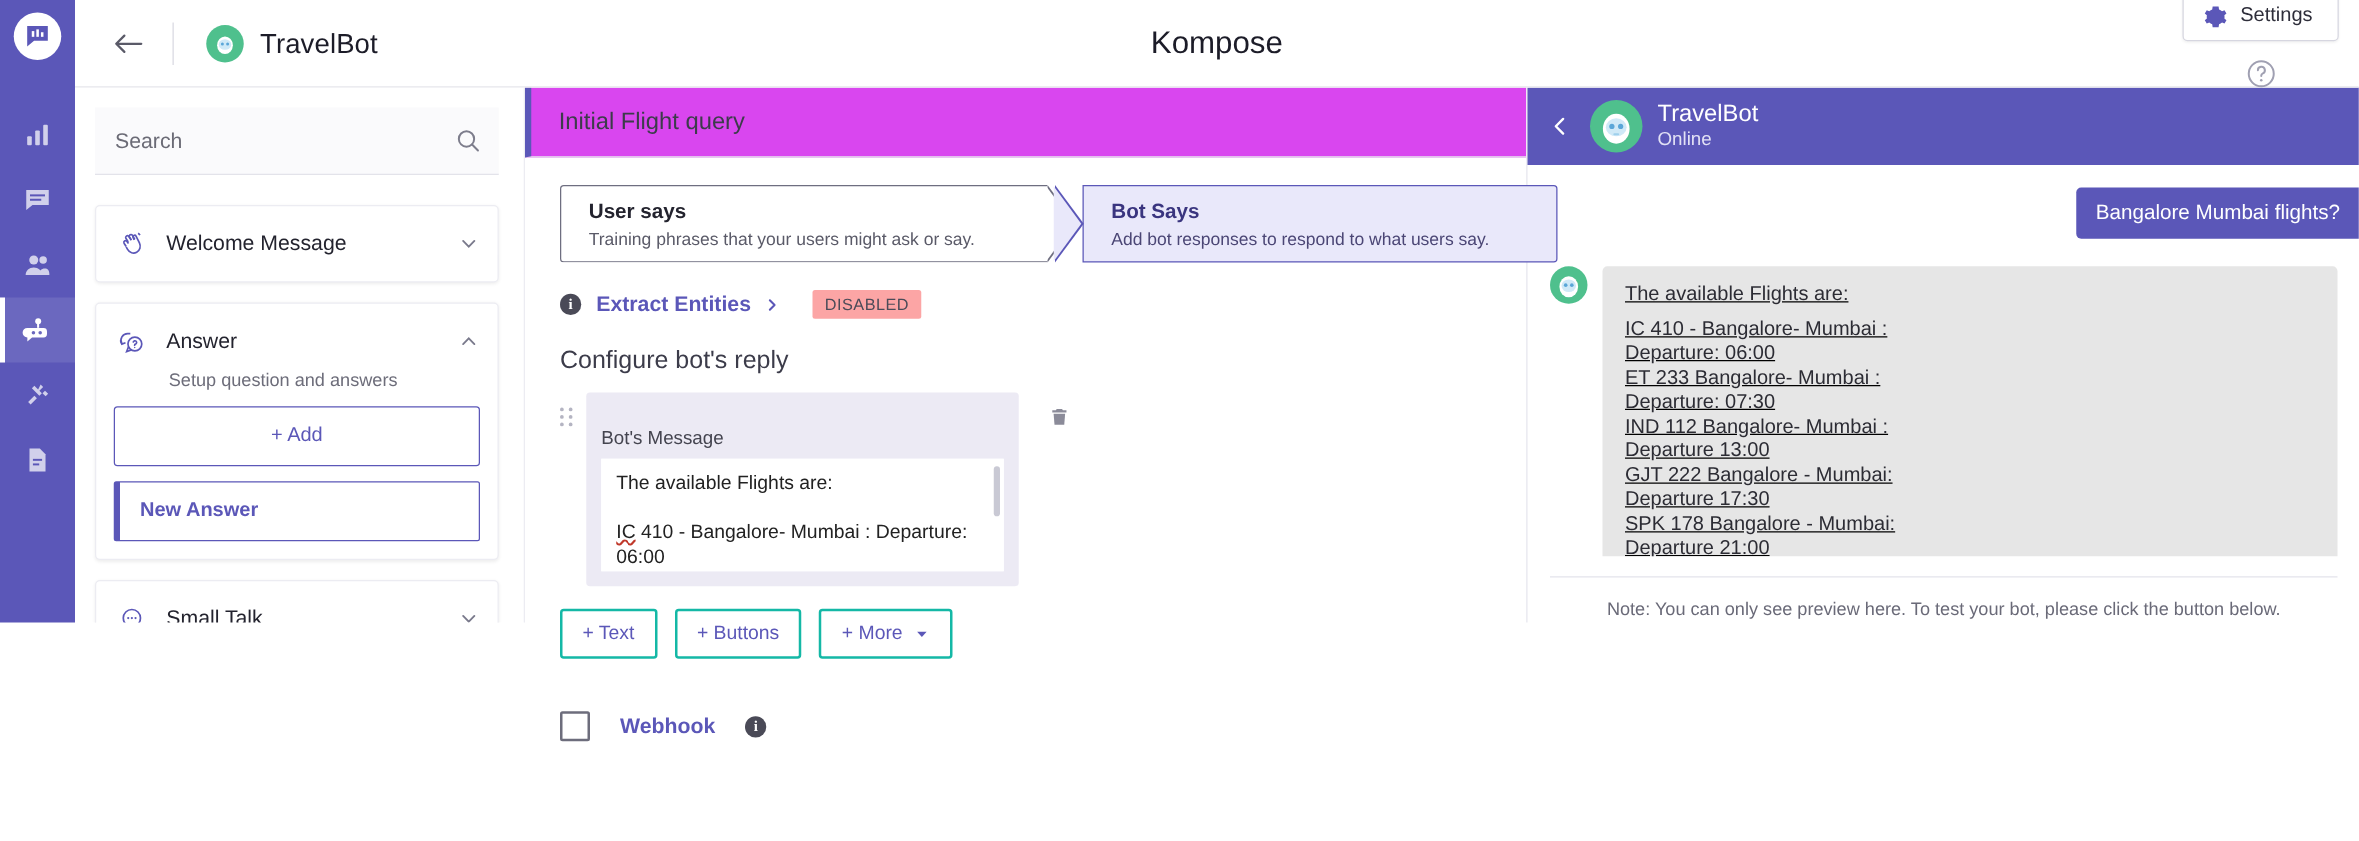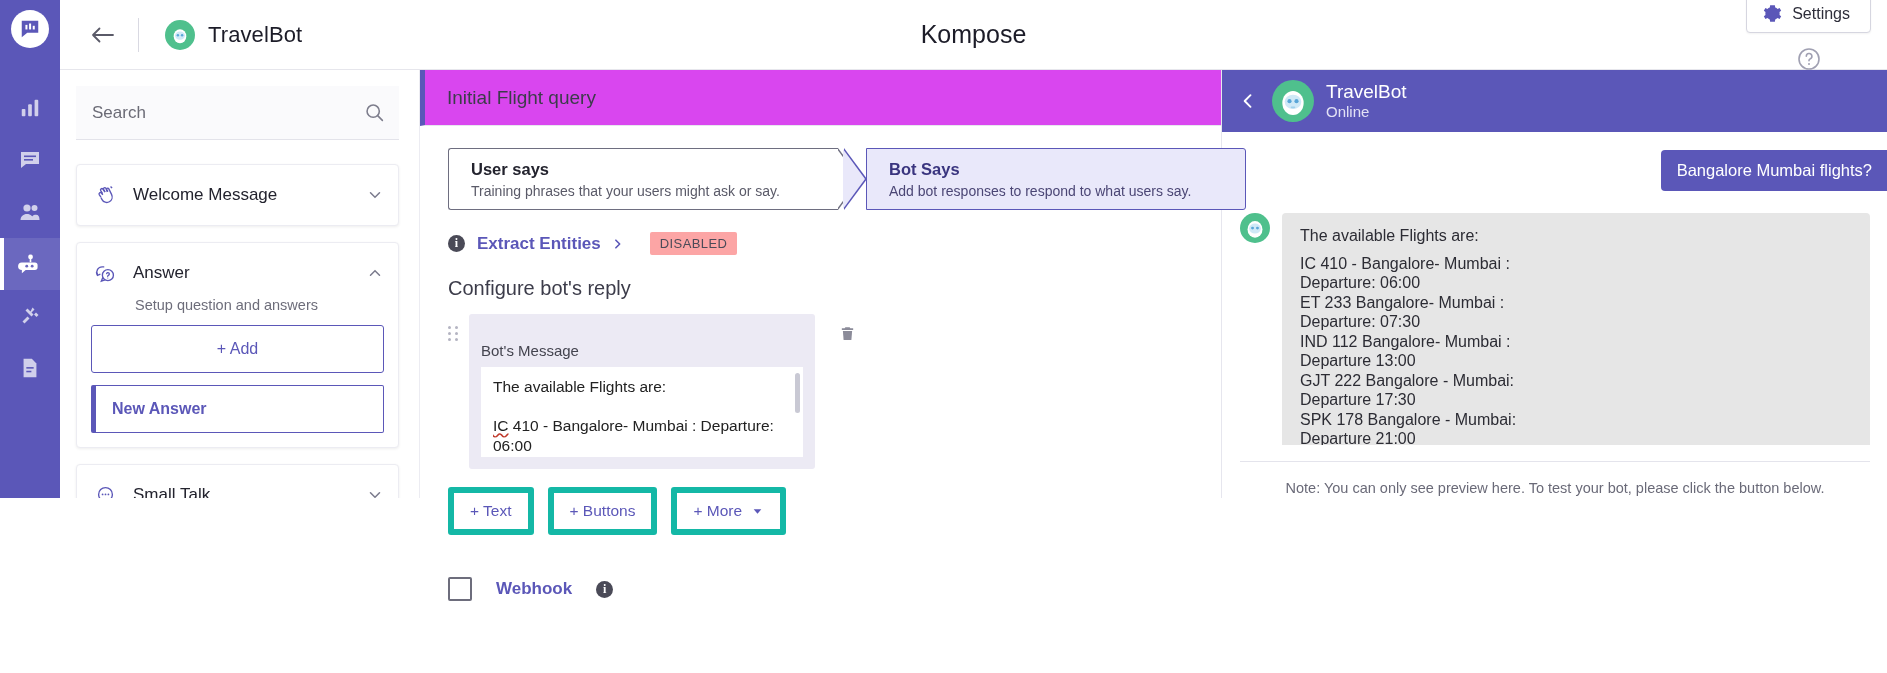--- a/index.html
+++ b/index.html
@@ -191,42 +191,42 @@
   .ta-wrap { position: relative; background:#fff; }
   .ta-scroll {
     position: absolute; right: 3px; top: 6px; width: 5px; height: 40px;
     background: #c9c9d4; border-radius: 3px;
   }
   .spell { text-decoration: underline wavy #c0392b; text-decoration-skip-ink: none; }
   .trash { margin-left: 14px; margin-top: 10px; color: #8b8b99; cursor: pointer; }
 
   .addrow { display: flex; gap: 14px; margin-top: 18px; }
   .pill {
-    border: 6px solid #14b8a6; color: #5b57b8; background: #fff; border-radius: 3px;
+    border: 2px solid #14b8a6; color: #5b57b8; background: #fff; border-radius: 3px;
     font-size: 15.5px; padding: 9px 16px; cursor: pointer;
     font-family: "Liberation Sans", sans-serif; display: flex; align-items: center; gap: 9px;
   }
   .webhook-row { display: flex; align-items: center; gap: 24px; margin-top: 42px; }
   .wh-box { width: 24px; height: 24px; border: 2px solid #6d6d7c; border-radius: 2px; cursor: pointer; }
   .wh-label { font-size: 17px; color: #5b57b8; font-weight: bold; cursor: pointer; }
 
   
   .rightpanel {
     width: 666px; flex: 0 0 666px; border-left: 1px solid #e6e6ee;
     background: #fff; display: flex; flex-direction: column; padding-top: 0;
   }
   .preview-wrap { width: 666px; display: flex; flex-direction: column; height: 100%; }
   .chat-head {
     background: #5b57b8; height: 62px; display: flex; align-items: center;
     padding: 0 20px 0 16px; gap: 12px; margin-top: 0;
   }
   .chat-back { color: #fff; display: flex; cursor: pointer; padding-right: 2px; }
   .chat-name { color: #fff; font-size: 19px; line-height: 21px; }
   .chat-status { color: #e2e1f5; font-size: 15px; line-height: 19px; }
-  .chat-body { flex: 1; padding: 18px 18px 0 18px; overflow: hidden; }
+  .chat-body { flex: 1; padding: 18px 18px 0 18px; overflow: hidden; text-decoration: underline; }
   .bubble-user {
     background: #5b57b8; color: #fff; font-size: 16.5px; border-radius: 4px 0 0 4px;
     padding: 11px 16px; float: right; margin-right: -18px; margin-bottom: 22px;
   }
   .bot-row { clear: both; display: flex; gap: 12px; align-items: flex-start; }
   .bubble-bot {
     background: #e6e6e6; border-radius: 4px; padding: 13px 18px;
     font-size: 16px; color: #2c2c34; line-height: 19.5px; flex: 1;
   }
   .bubble-bot .blank { display: block; height: 8px; }

